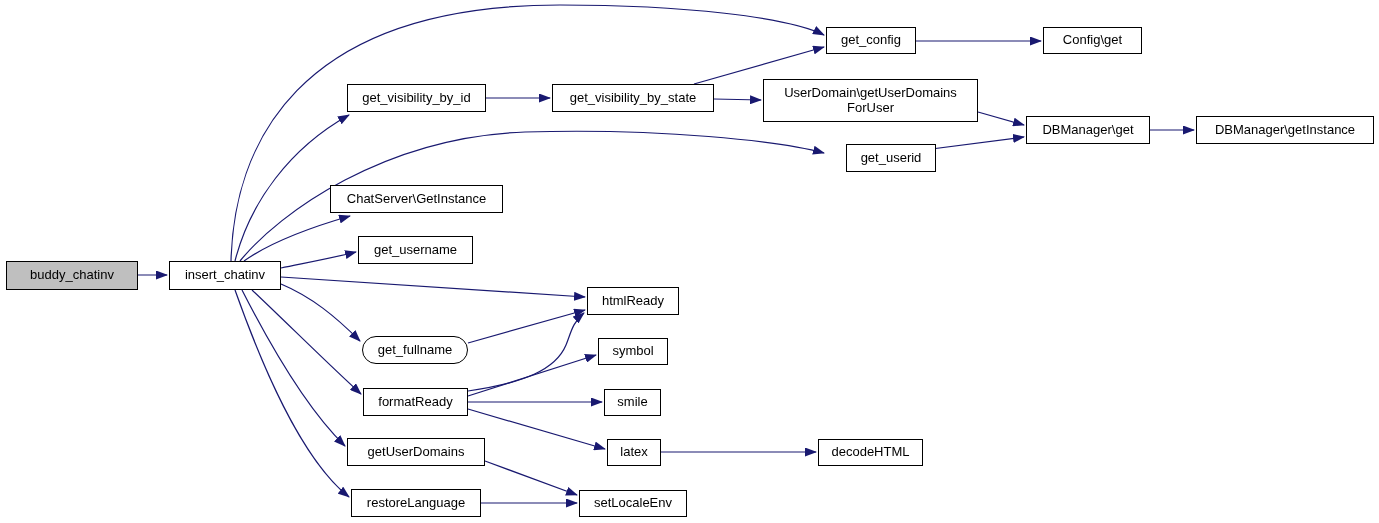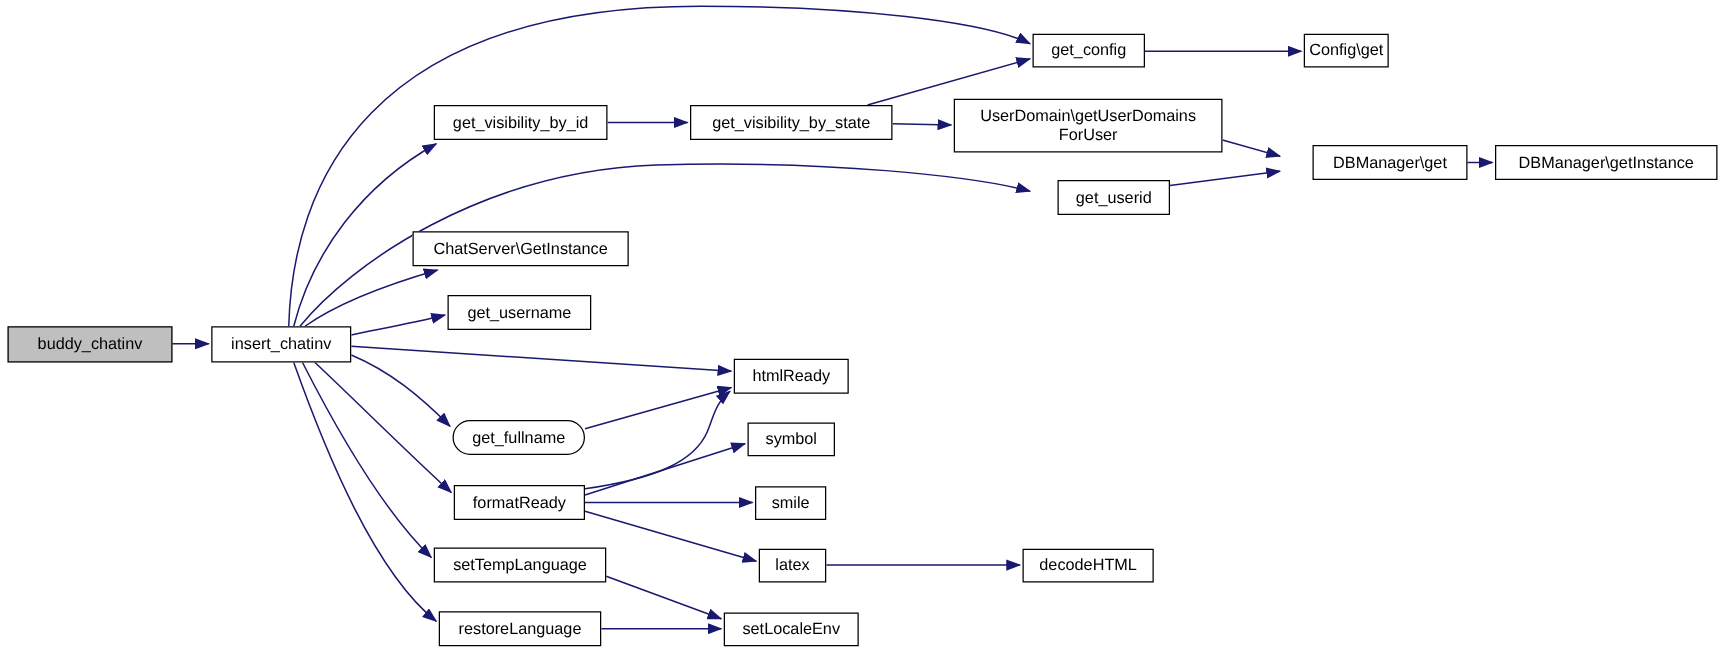--- a/index.html
+++ b/index.html
@@ -84,32 +84,32 @@
         <path d="M485,461 L577,495" class="edge" marker-end="url(#arrow)"></path>
         <path d="M481,503 L577,503" class="edge" marker-end="url(#arrow)"></path>
       </g>
   </svg>
   <div>
       <div class="node highlight" style="left: 6px; top: 261px; width: 132px; height: 29px;">buddy_chatinv</div>
       <div class="node" style="left: 169px; top: 261px; width: 112px; height: 29px;">insert_chatinv</div>
       <div class="node" style="left: 347px; top: 84px; width: 139px; height: 28px;">get_visibility_by_id</div>
       <div class="node" style="left: 552px; top: 84px; width: 162px; height: 28px;">get_visibility_by_state</div>
       <div class="node" style="left: 826px; top: 27px; width: 90px; height: 27px;">get_config</div>
-      <div class="node" style="left: 1043px; top: 27px; width: 68px; height: 27px;">Config\get</div>
+      <div class="node" style="left: 1043px; top: 27px; width: 99px; height: 27px;">Config\get</div>
       <div class="node" style="left: 763px; top: 79px; width: 215px; height: 43px;">UserDomain\getUserDomains
 ForUser</div>
-      <div class="node" style="left: 1026px; top: 116px; width: 124px; height: 28px; margin-left: 24px;">DBManager\get</div>
+      <div class="node" style="left: 1026px; top: 116px; width: 124px; height: 28px;">DBManager\get</div>
       <div class="node" style="left: 1196px; top: 116px; width: 178px; height: 28px;">DBManager\getInstance</div>
       <div class="node" style="left: 826px; top: 144px; width: 90px; height: 28px; margin-left: 20px;">get_userid</div>
       <div class="node" style="left: 330px; top: 185px; width: 173px; height: 28px;">ChatServer\GetInstance</div>
       <div class="node" style="left: 358px; top: 236px; width: 115px; height: 28px;">get_username</div>
       <div class="node" style="left: 587px; top: 287px; width: 92px; height: 28px;">htmlReady</div>
       <div class="node" style="left: 362px; top: 336px; width: 106px; height: 28px; border-radius: 14px;">get_fullname</div>
       <div class="node" style="left: 598px; top: 338px; width: 70px; height: 27px;">symbol</div>
       <div class="node" style="left: 363px; top: 388px; width: 105px; height: 28px;">formatReady</div>
       <div class="node" style="left: 604px; top: 389px; width: 57px; height: 27px;">smile</div>
-      <div class="node" style="left: 347px; top: 438px; width: 138px; height: 28px;">setTempLanguage</div>
+      <div class="node" style="left: 347px; top: 438px; width: 138px; height: 28px;">getUserDomains</div>
       <div class="node" style="left: 607px; top: 439px; width: 54px; height: 27px;">latex</div>
       <div class="node" style="left: 818px; top: 439px; width: 105px; height: 27px;">decodeHTML</div>
       <div class="node" style="left: 351px; top: 489px; width: 130px; height: 28px;">restoreLanguage</div>
       <div class="node" style="left: 579px; top: 490px; width: 108px; height: 27px;">setLocaleEnv</div>
     </div>
 </div>
 
 </body></html>

